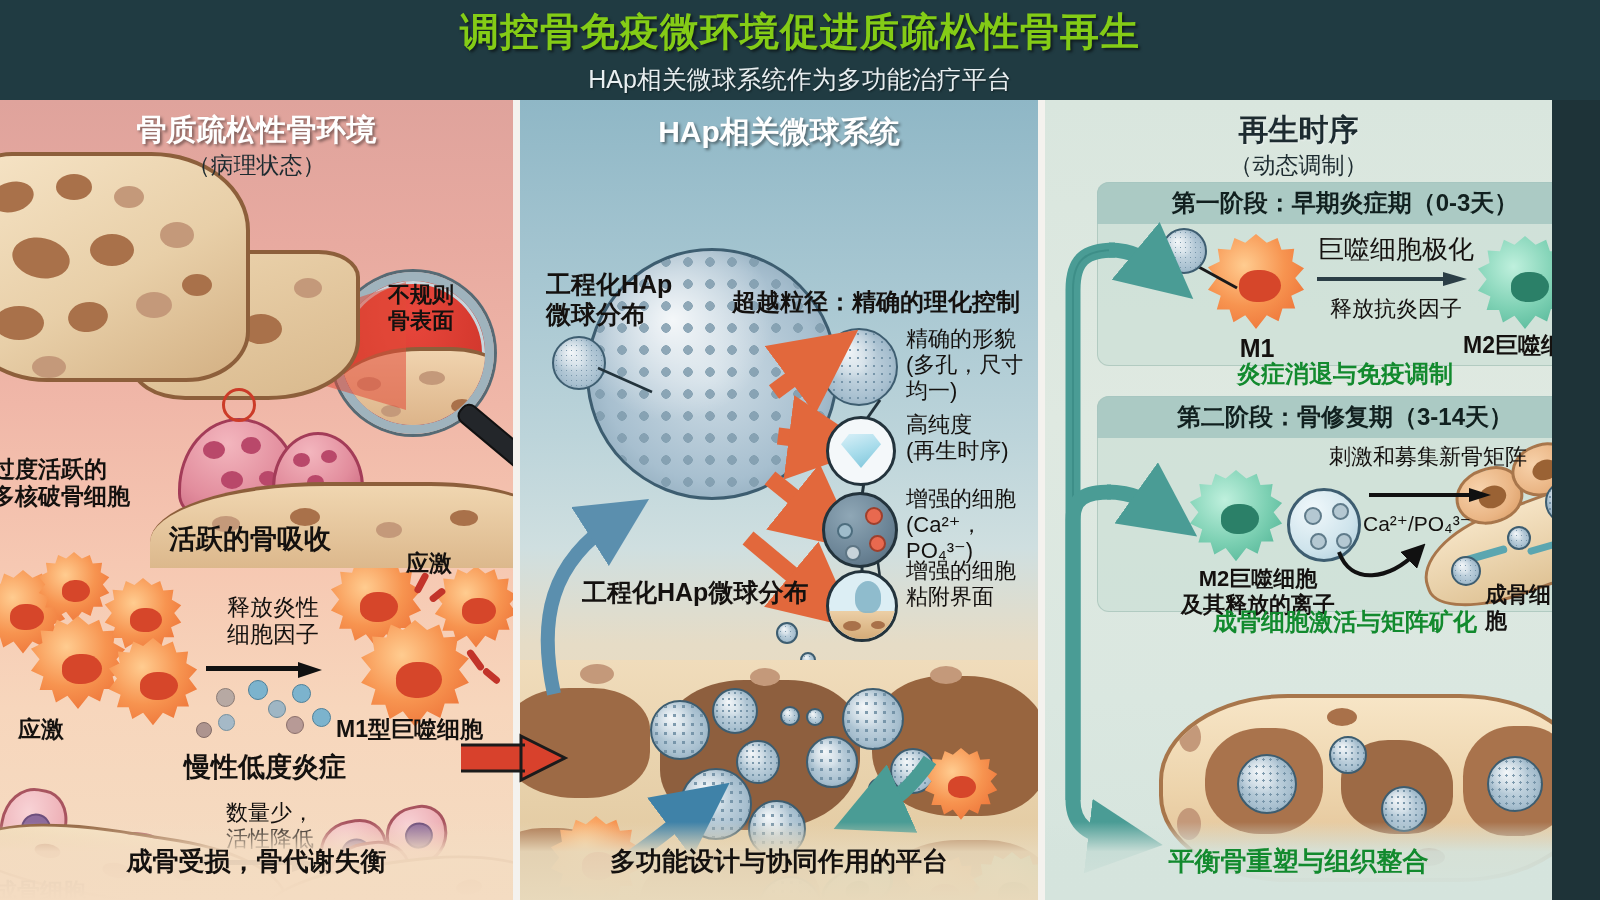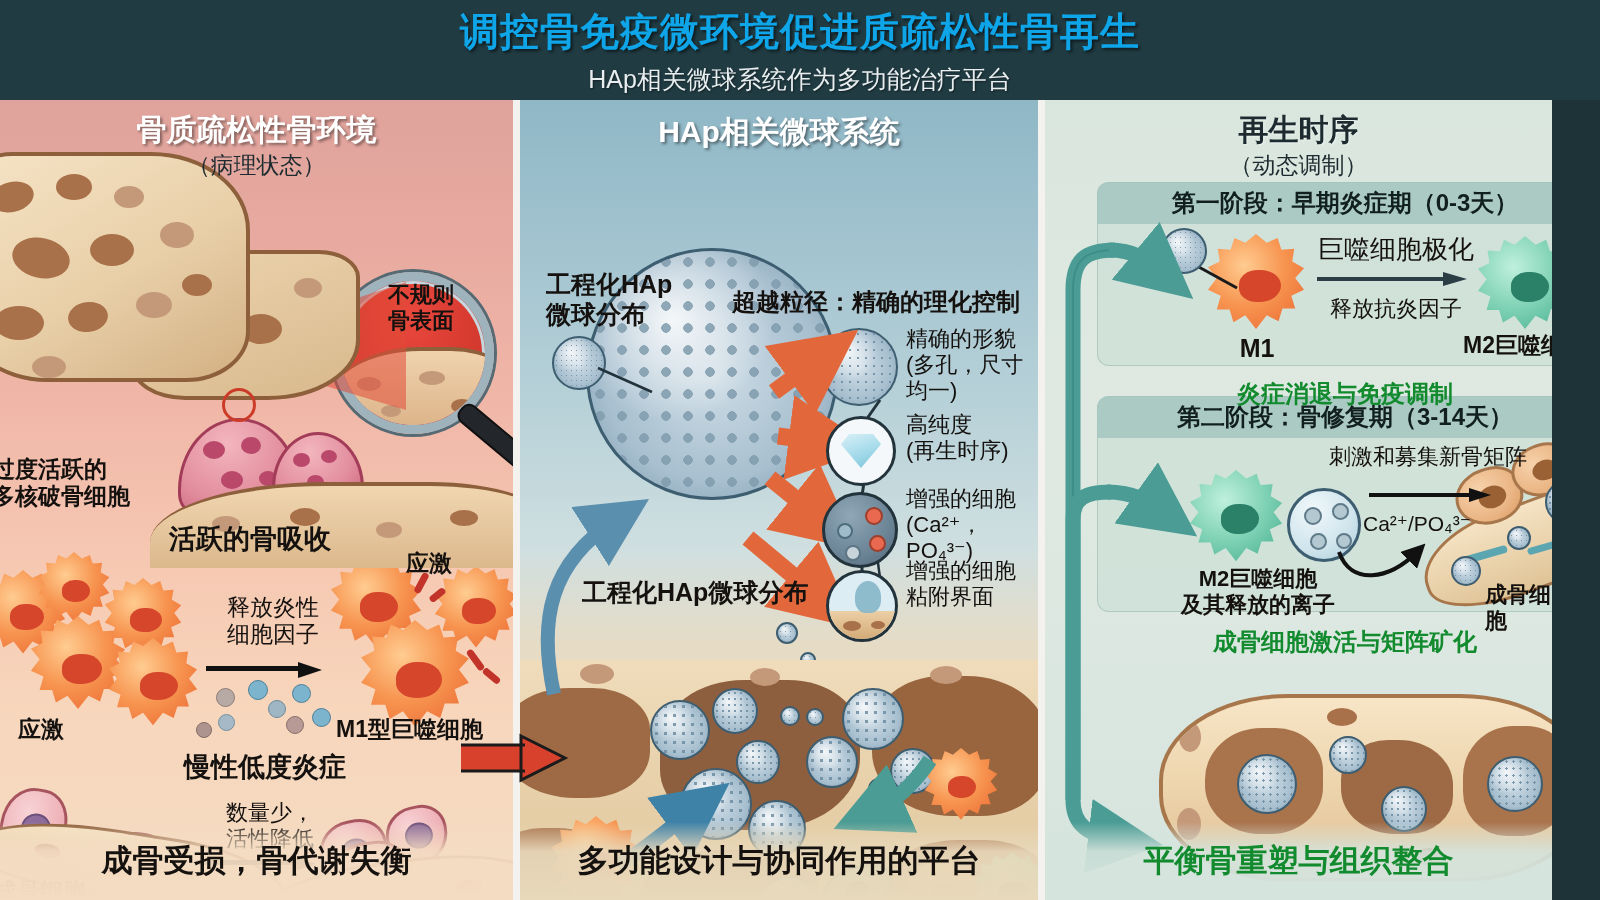--- a/index.html
+++ b/index.html
@@ -11,21 +11,21 @@
   #stage { position: relative; width: 1600px; height: 900px; }
 
   
   #header {
     position: absolute; left: 0; top: 0; width: 1600px; height: 100px;
     background: #203b42;
     display: flex; flex-direction: column;
     align-items: center; justify-content: center;
   }
   #header-title {
-    font-size: 39px; font-weight: bold; color: #0ea5e9; letter-spacing: 1px;
+    font-size: 39px; font-weight: bold; color: #84cc16; letter-spacing: 1px;
     text-shadow: 2px 2px 3px rgba(0,0,0,0.55);
   }
   #header-sub {
     font-size: 25px; color: #e8eef0; margin-top: 4px;
     text-shadow: 1px 1px 2px rgba(0,0,0,0.45);
   }
 
   
   .panel { position: absolute; top: 100px; height: 800px; overflow: hidden; }
   #panel-left   { left: 0px;    width: 513px; }
@@ -54,21 +54,21 @@
     text-shadow: 2px 2px 3px rgba(0,0,0,.45); z-index: 30;
   }
   .panel-title.dark { color:#1d2b30; text-shadow: 1px 1px 2px rgba(255,255,255,.5); }
   .panel-sub {
     position: absolute; width:100%; text-align:center;
     font-size: 23px; color:#1d2b30; z-index:30;
   }
   .footer-band {
     position:absolute; bottom:0; width:100%; height:78px;
     display:flex; align-items:center; justify-content:center;
-    font-size:31px; font-weight:bold; z-index:32;
+    font-size:26px; font-weight:bold; z-index:32;
   }
   #footer-left  { color:#14110f; background:linear-gradient(180deg,rgba(244,220,194,0) 0%,rgba(244,220,194,.92) 38%,#f4dcc2 100%); }
   #footer-center{ color:#14110f; background:linear-gradient(180deg,rgba(232,217,187,0) 0%,rgba(232,217,187,.92) 38%,#e8d9bb 100%); }
   #footer-right { color:#128a2e; background:linear-gradient(180deg,rgba(213,228,221,0) 0%,rgba(213,228,221,.9) 38%,#d5e4dd 100%); }
 
   
   .lab { position:absolute; z-index:25; color:#14110f; line-height:1.18; }
   .lab.bold { font-weight:bold; }
   .lab.ctr { text-align:center; }
   .big { font-size:27px; font-weight:bold; }
@@ -130,21 +130,21 @@
   .stagehdr {
     position:absolute; left:0; width:100%; height:42px;
     background: rgba(164,198,192,.85);
     border-radius:12px 12px 0 0;
     display:flex; align-items:center; justify-content:center;
     font-size:24px; font-weight:bold; color:#11201f; z-index:20;
   }
   .stagehdr.plain { background:transparent; }
   .outcome {
     position:absolute; width:100%; text-align:center;
-    font-size:24px; font-weight:bold; color:#128a2e; z-index:25;margin-top:20px;
+    font-size:24px; font-weight:bold; color:#128a2e; z-index:25;
   }
   .magnifier {
     position:absolute; border-radius:50%;
     border:9px solid #9fb3bd;
     background: radial-gradient(ellipse at 50% 22%, #e8473c 0%, #d83b30 55%, #c9352b 100%);
     box-shadow: 0 0 0 3px #566a74, inset 0 0 0 3px #c7d6dd;
     overflow:hidden;
   }
   .mag-handle {
     position:absolute; background:#23262a; border-radius:9px;

